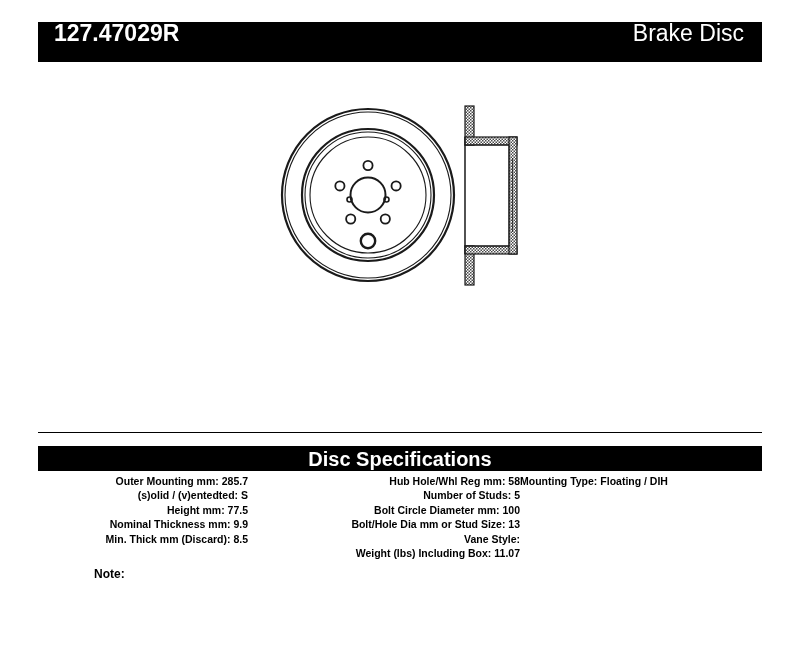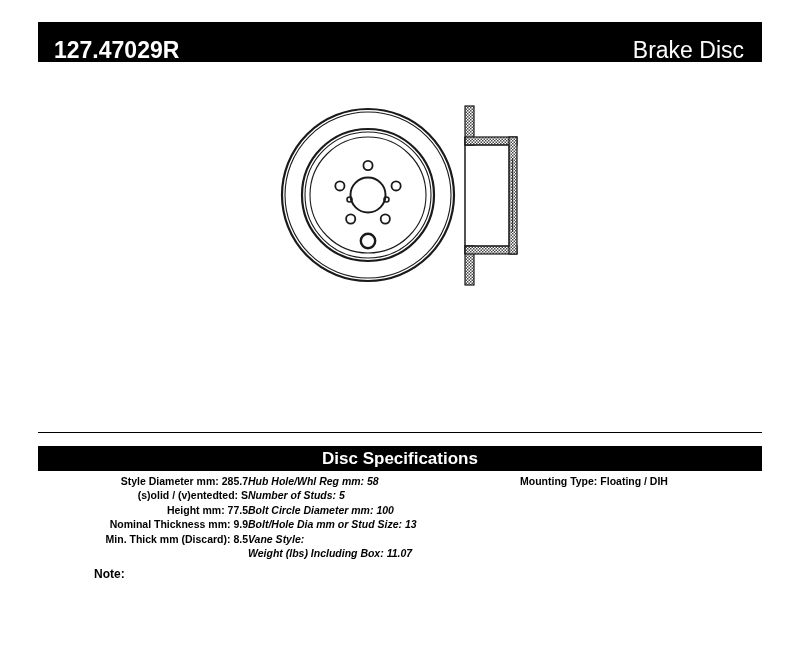--- a/index.html
+++ b/index.html
@@ -18,21 +18,21 @@
 
   
   .header-banner {
     position: absolute;
     left: 38px;
     top: 22px;
     width: 724px;
     height: 40px;
     background: #000000;
     display: flex;
-    align-items: flex-end;
+    align-items: flex-start;
     justify-content: space-between;
     box-sizing: border-box;
     padding: 0 18px 0 16px;
   }
   .header-partno {
     color: #ffffff;
     font-size: 23px;
     font-weight: bold;
     letter-spacing: 0px;
     line-height: 1;
@@ -75,21 +75,21 @@
     top: 446px;
     width: 724px;
     height: 25px;
     background: #000000;
     display: flex;
     align-items: center;
     justify-content: center;
   }
   .spec-banner-title {
     color: #ffffff;
-    font-size: 17px;
+    font-size: 20px;
     font-weight: bold;
     line-height: 1;
   }
 
   
   .spec-columns {
     position: absolute;
     left: 38px;
     top: 474px;
     width: 724px;
@@ -97,22 +97,21 @@
   }
   .spec-col {
     box-sizing: border-box;
   }
   .spec-col-left {
     width: 210px;
     text-align: right;
   }
   .spec-col-mid {
     width: 272px;
-    text-align: left;
-    font-style: italic;
+    text-align: right;
   }
   .spec-col-right {
     width: 242px;
     text-align: left;
     padding-right: 12px;
   }
   .spec-row {
     font-size: 10.5px;
     font-weight: bold;
     line-height: 14.4px;
@@ -199,21 +198,21 @@
 <div class="divider-rule"></div>
 
 <div class="spec-banner">
   <span class="spec-banner-title">Disc Specifications</span>
 </div>
 
 <div class="spec-columns">
 
   <div class="spec-col spec-col-left">
     <div class="spec-row">
-      <span>Style Diameter mm:</span>
+      <span>Outer Mounting mm:</span>
       <span>285.7</span>
     </div>
     <div class="spec-row">
       <span>(s)olid / (v)entedted:</span>
       <span>S</span>
     </div>
     <div class="spec-row">
       <span>Height mm:</span>
       <span>77.5</span>
     </div>

